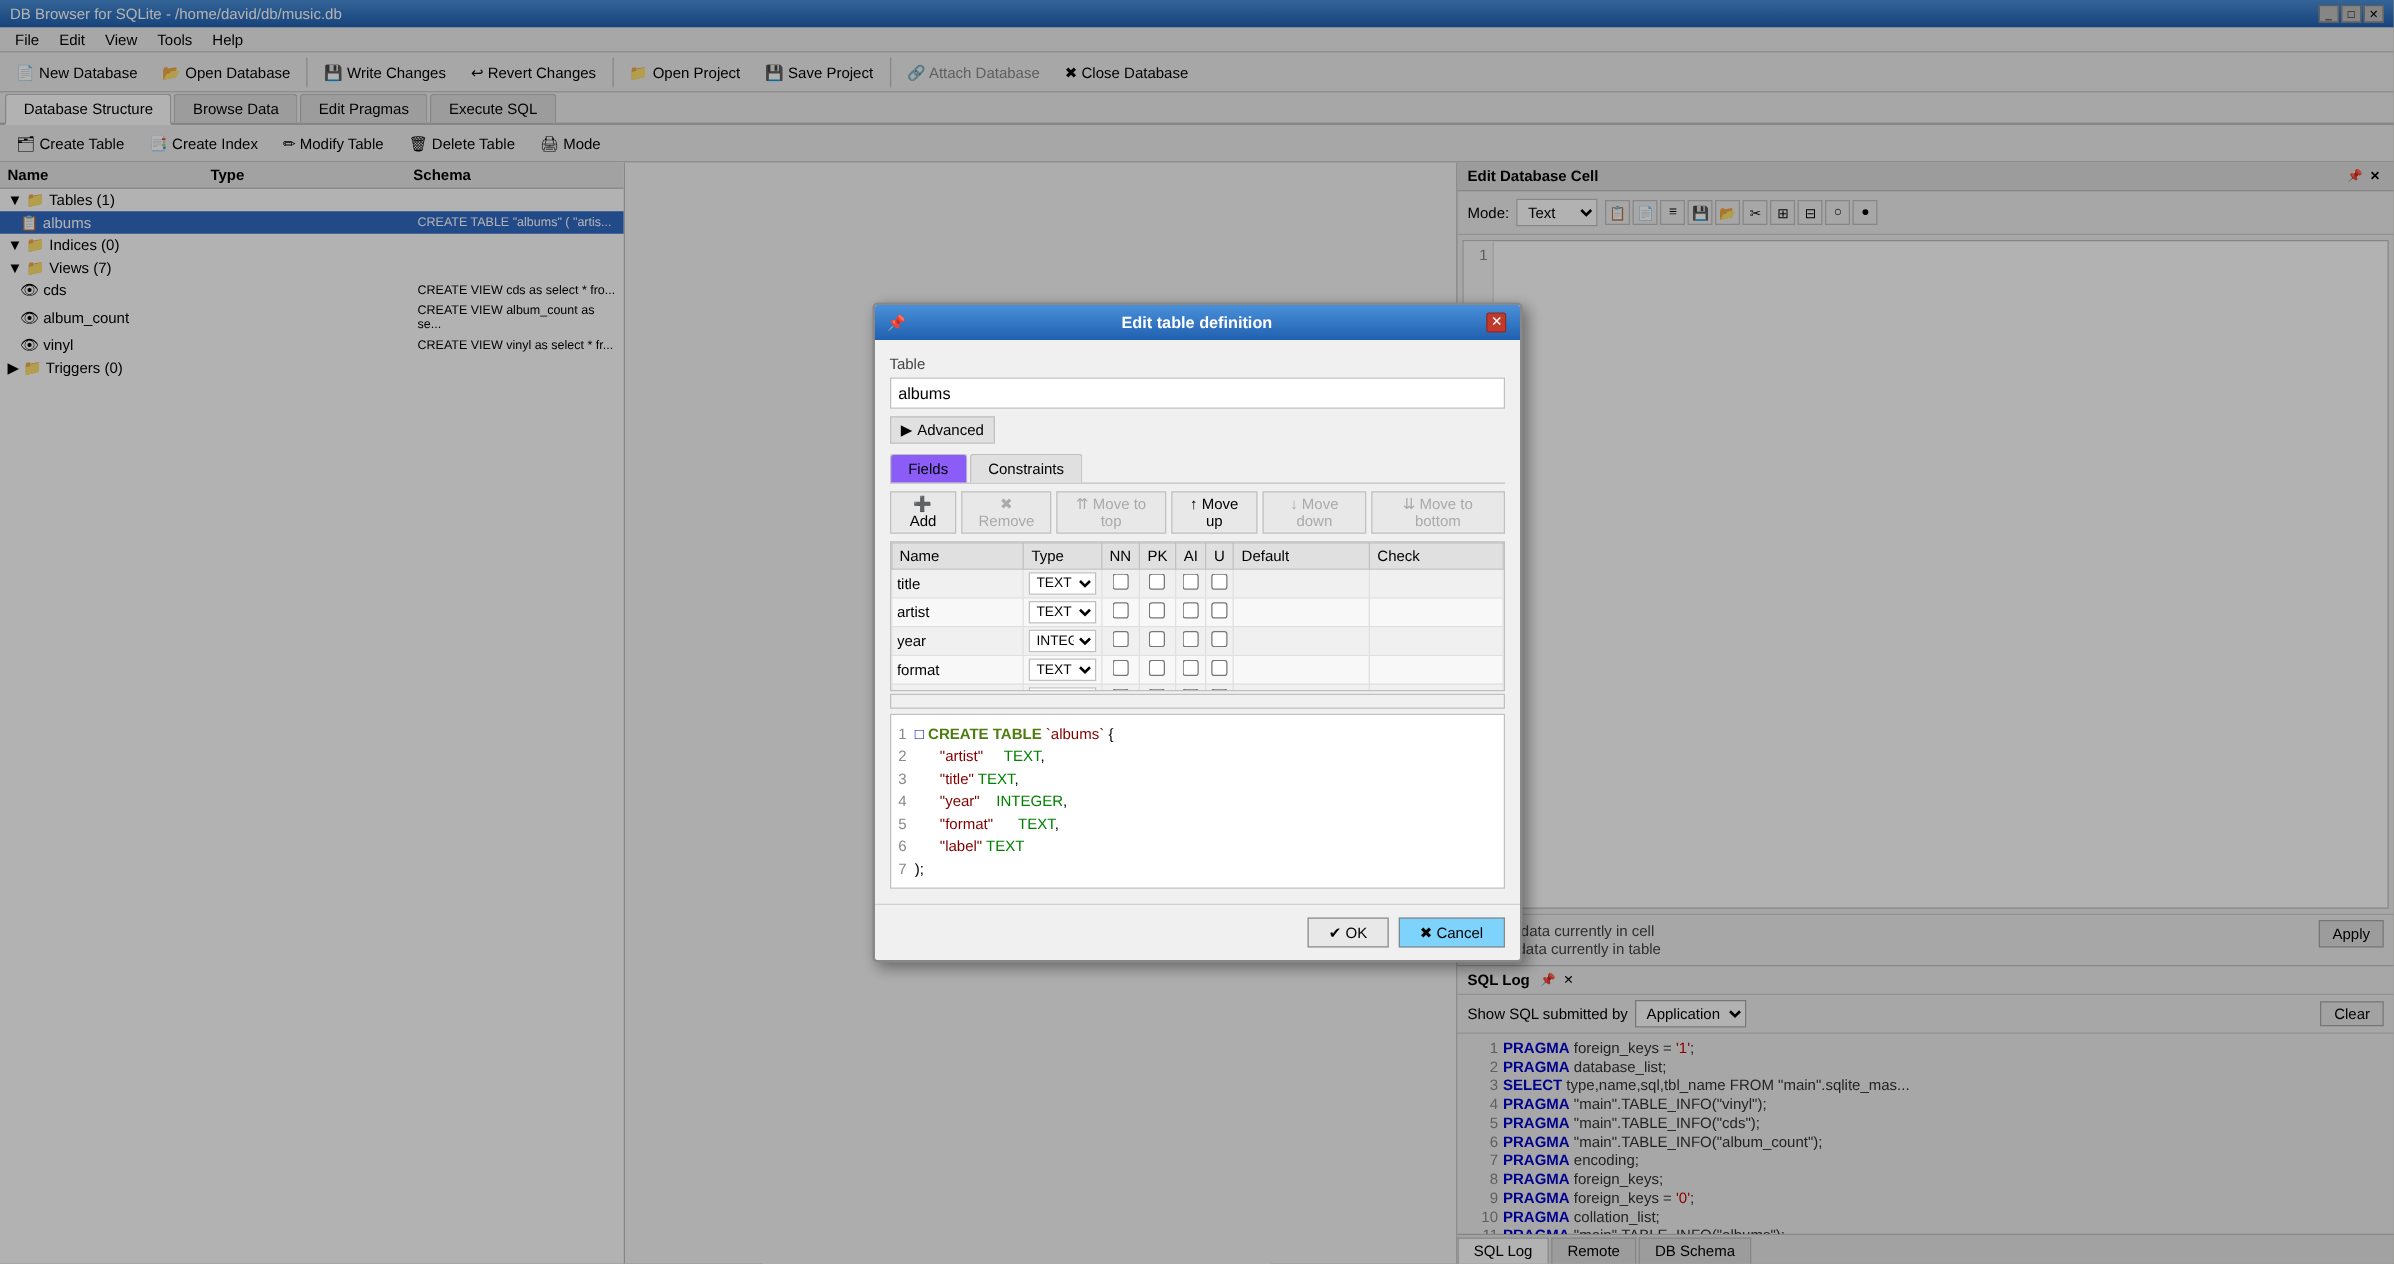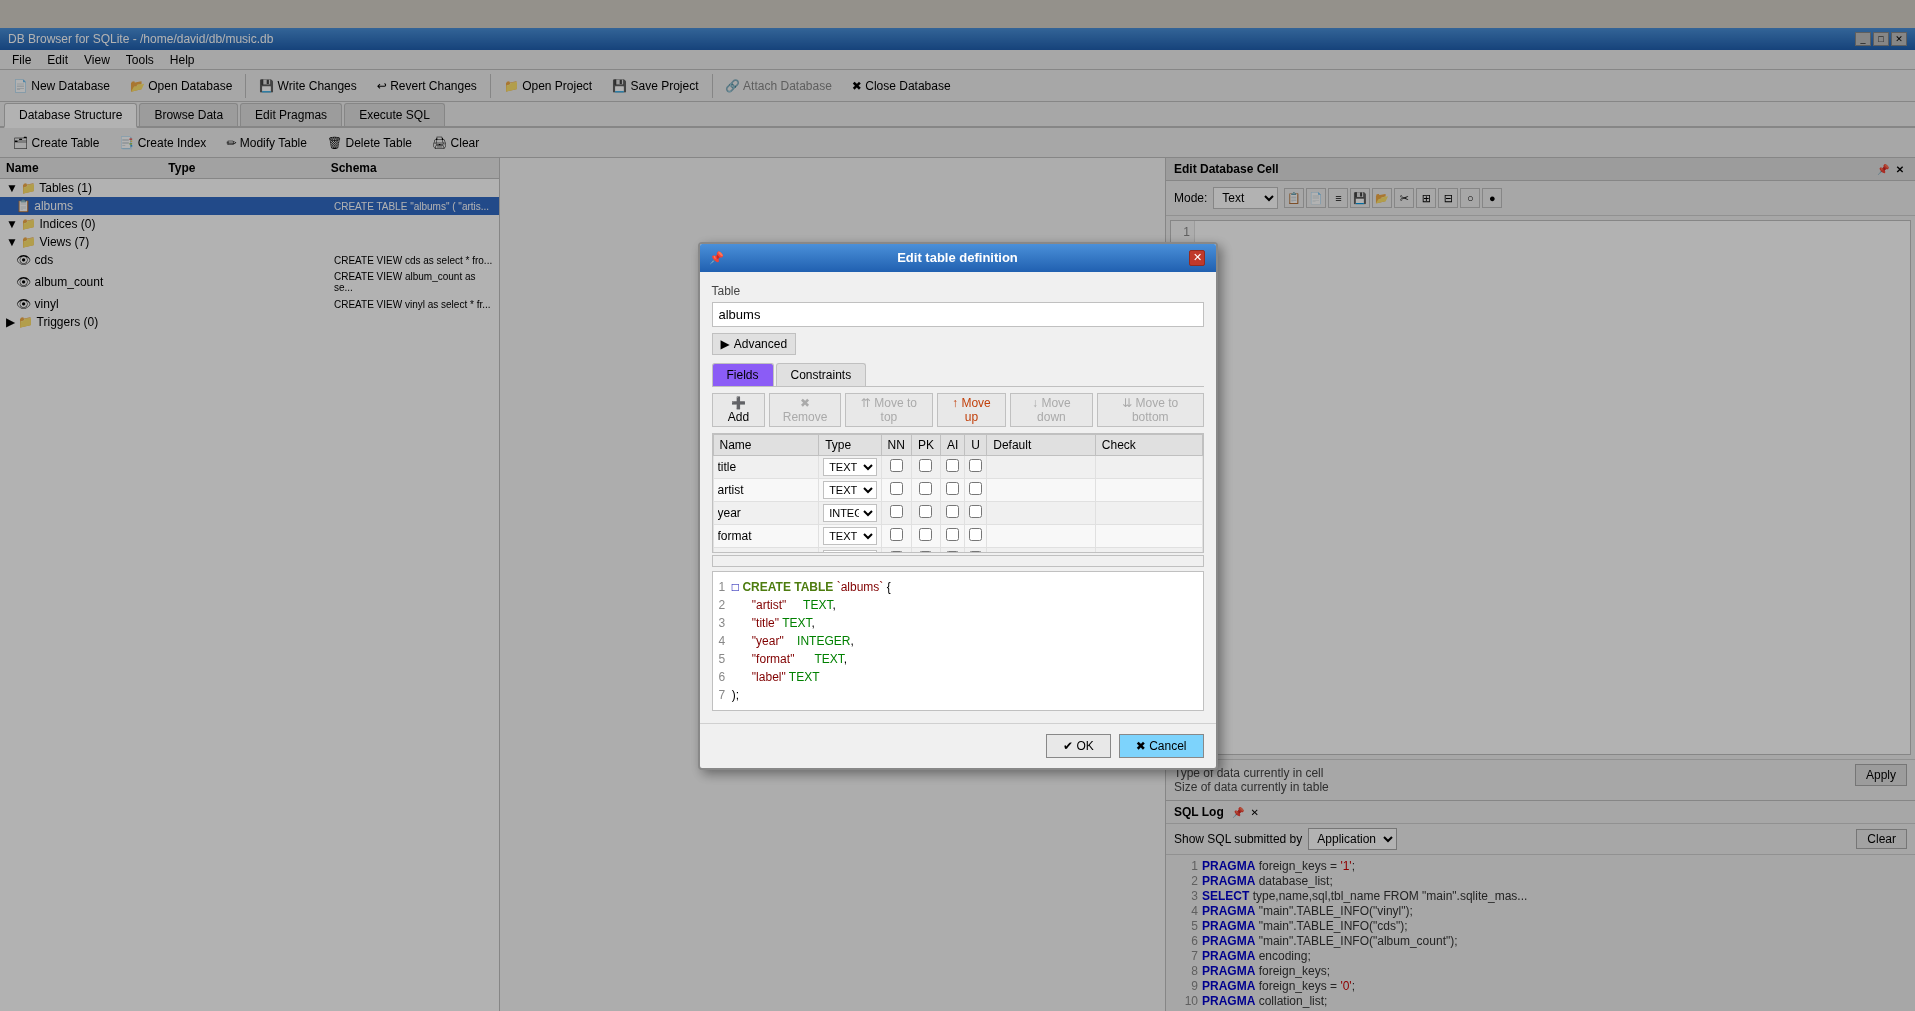--- a/index.html
+++ b/index.html
@@ -8,21 +8,20 @@
     
     .title-bar {
       background: linear-gradient(to bottom, #4a90d9, #2060b0);
       color: white;
       height: 22px;
       display: flex;
       align-items: center;
       justify-content: space-between;
       padding: 0 8px;
       user-select: none;
-      margin-top: 28px;
     }
     .title-bar-text { font-size: 12px; font-weight: normal; }
     .title-bar-controls { display: flex; gap: 2px; }
     .title-btn {
       width: 16px; height: 14px;
       background: #c0c0c0;
       border: 1px solid #888;
       font-size: 9px;
       cursor: pointer;
       display: flex; align-items: center; justify-content: center;
@@ -503,21 +502,21 @@
   <div class="tab">Browse Data</div>
   <div class="tab">Edit Pragmas</div>
   <div class="tab">Execute SQL</div>
 </div>
 
 <div class="sub-toolbar">
   <button class="sub-btn">🗂 Create Table</button>
   <button class="sub-btn">📑 Create Index</button>
   <button class="sub-btn">✏ Modify Table</button>
   <button class="sub-btn">🗑 Delete Table</button>
-  <button class="sub-btn">🖨 Clear</button>
+  <button class="sub-btn">🖨 Mode</button>
 </div>
 
 <div class="main-layout">
 
   <div class="left-panel">
     <div class="tree-header">
       <span>Name</span>
       <span>Type</span>
       <span>Schema</span>
     </div>
@@ -710,21 +709,21 @@
 
       <div class="dialog-tabs">
         <div class="dtab active">Fields</div>
         <div class="dtab">Constraints</div>
       </div>
 
       <div class="fields-toolbar">
         <button class="field-btn">➕ Add</button>
         <button class="field-btn disabled" style="color:#aaa;">✖ Remove</button>
         <button class="field-btn disabled" style="color:#aaa;">⇈ Move to top</button>
-        <button class="field-btn disabled" style="color:#c2410c;">↑ Move up</button>
+        <button class="field-btn disabled" style="color:#000000;">↑ Move up</button>
         <button class="field-btn disabled" style="color:#aaa;">↓ Move down</button>
         <button class="field-btn disabled" style="color:#aaa;">⇊ Move to bottom</button>
       </div>
 
       <div class="fields-scroll">
         <table class="fields-table">
           <thead>
             <tr>
               <th>Name</th>
               <th>Type</th>

